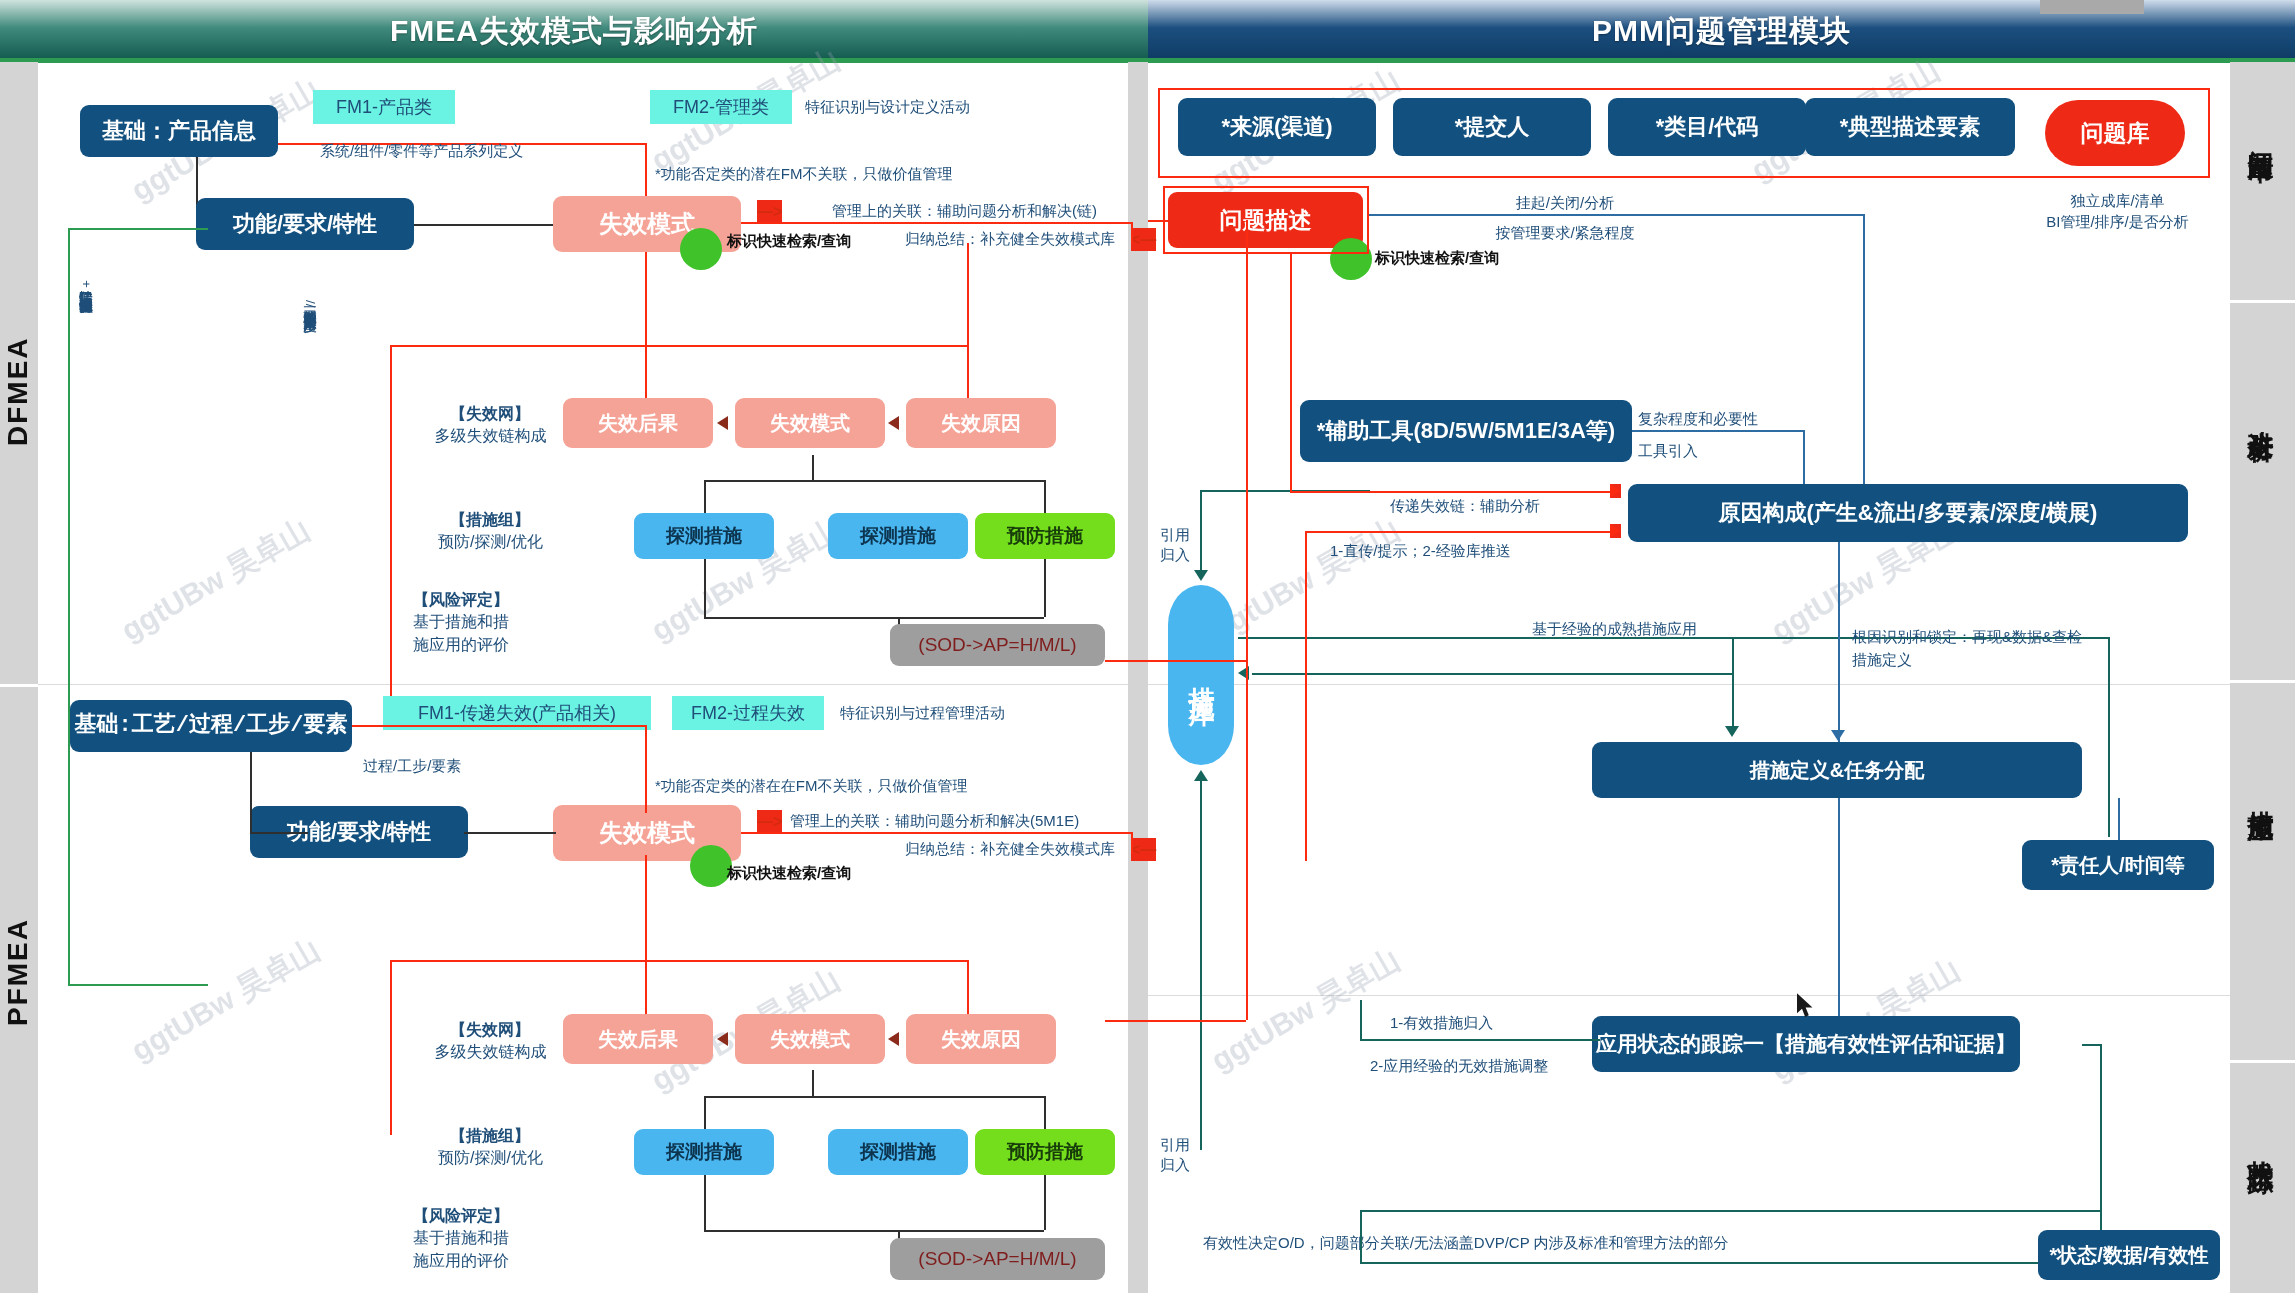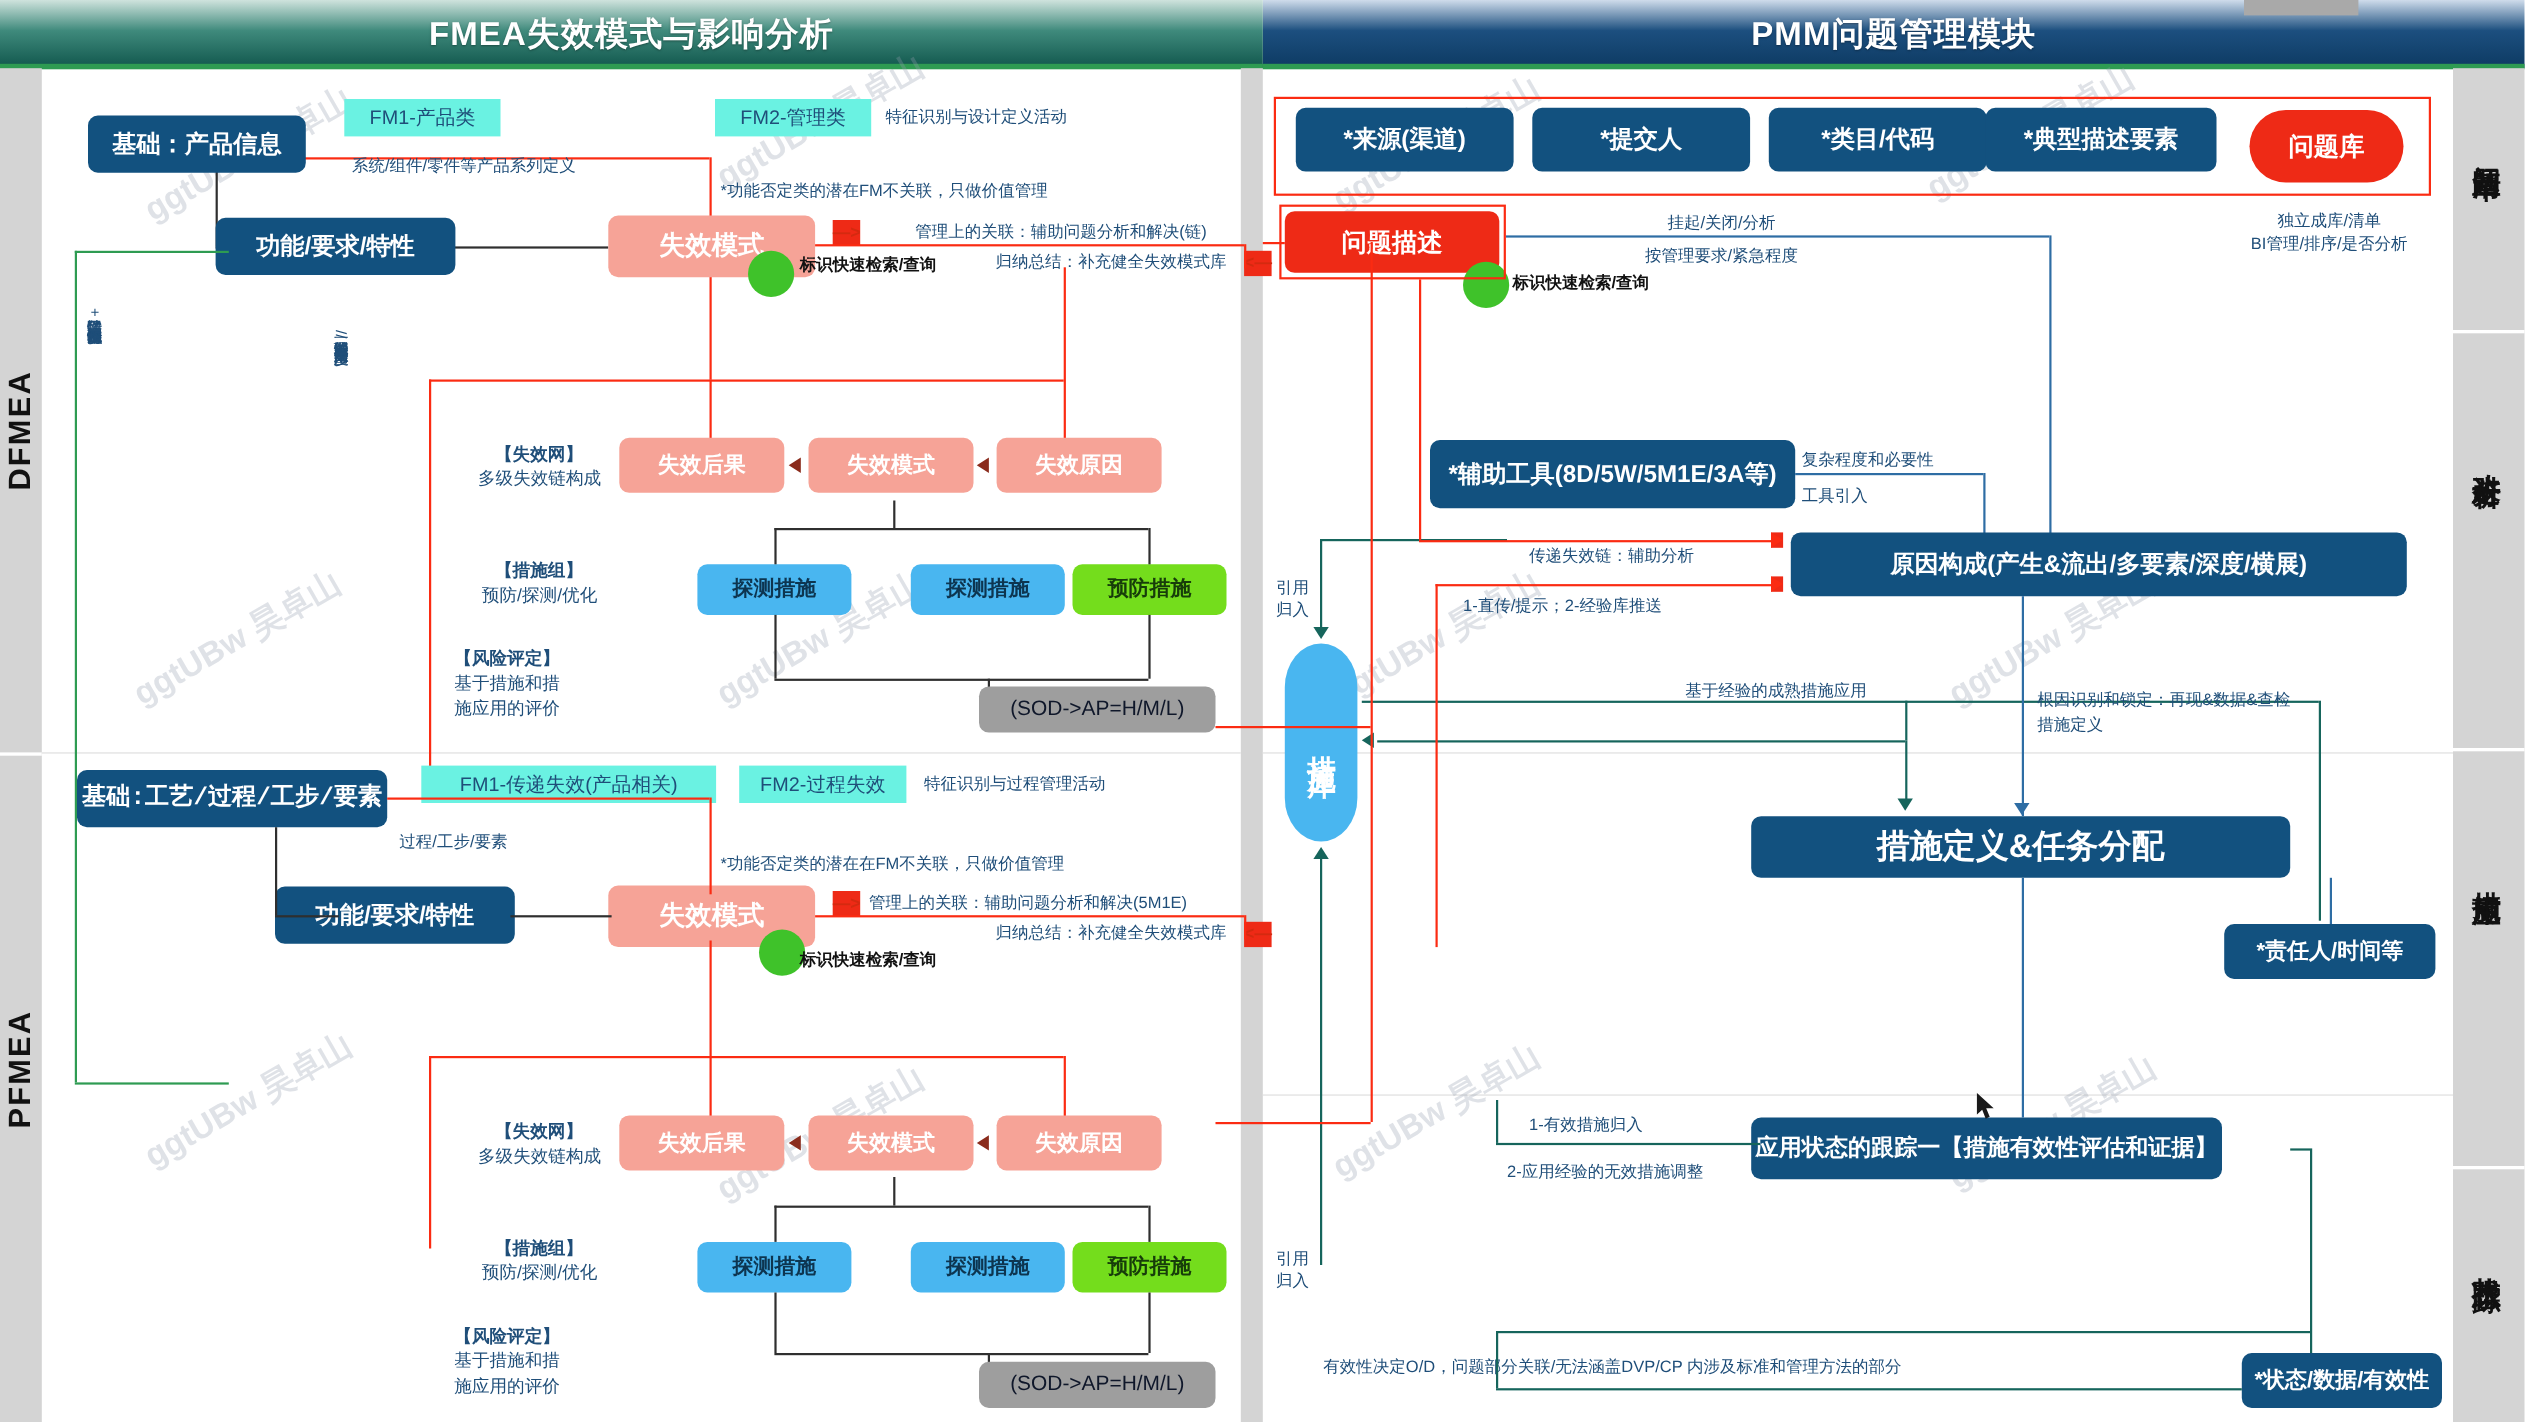--- a/index.html
+++ b/index.html
@@ -33,21 +33,21 @@
 
   .rail-div { position:absolute; background:#ffffff; height:3px; }
 
   
   .node { position:absolute; display:flex; align-items:center; justify-content:center; text-align:center;
           border-radius:9px; font-weight:bold; line-height:1.15; }
   .navy  { background:#12517f; color:#fff; }
   .salmon{ background:#f6a397; color:#fff; }
   .sky   { background:#49b6f0; color:#0d3550; }
   .green { background:#74dd1c; color:#173d0a; }
-  .gray  { background:#9e9e9e; color:#0f172a; }
+  .gray  { background:#9e9e9e; color:#7f1d1d; }
   .red   { background:#ee2a16; color:#fff; }
   .cyan  { background:#6af2e2; color:#1f4e79; border-radius:0; font-weight:normal; }
   .pill  { border-radius:999px; }
   .ellipse { border-radius:50%/22%; }
 
   
   .note { position:absolute; color:#1f4e79; font-size:15px; line-height:1.45; white-space:pre-line; }
   .note.b { font-weight:bold; }
   .note.c { text-align:center; }
   .note.vert { writing-mode:vertical-rl; text-orientation:mixed; white-space:nowrap; }
@@ -326,21 +326,21 @@
   <div class="ln v c-red" style="left:1290px;top:254px;height:237px;"></div>
 
   <div class="ln v c-red" style="left:1246px;top:220px;height:800px;"></div>
   <div class="ln h c-red" style="left:1105px;top:1020px;width:141px;"></div>
   <div class="ln h c-red" style="left:1105px;top:660px;width:141px;"></div>
 
   <div class="note" style="left:1852px;top:625px;line-height:1.55;">根因识别和锁定：再现&amp;数据&amp;查检
 措施定义</div>
   <div class="note" style="left:1532px;top:618px;">基于经验的成熟措施应用</div>
 
-  <div class="node navy" style="left:1592px;top:742px;width:490px;height:56px;font-size:30px;">措施定义&amp;任务分配</div>
+  <div class="node navy" style="left:1592px;top:742px;width:490px;height:56px;font-size:20px;">措施定义&amp;任务分配</div>
   <div class="ln v c-blue" style="left:1838px;top:542px;height:200px;"></div>
   <div class="arw arw-d blue" style="left:1831px;top:730px;"></div>
   <div class="ln v c-teal" style="left:1732px;top:673px;height:55px;"></div>
   <div class="arw arw-d" style="left:1725px;top:726px;"></div>
 
   <div class="node navy" style="left:2022px;top:840px;width:192px;height:50px;font-size:20px;">*责任人/时间等</div>
   <div class="ln v c-blue" style="left:2118px;top:798px;height:42px;"></div>
 
   <div class="node navy" style="left:1592px;top:1016px;width:428px;height:56px;font-size:21px;">应用状态的跟踪一【措施有效性评估和证据】</div>
   <div class="ln v c-blue" style="left:1838px;top:798px;height:218px;"></div>

